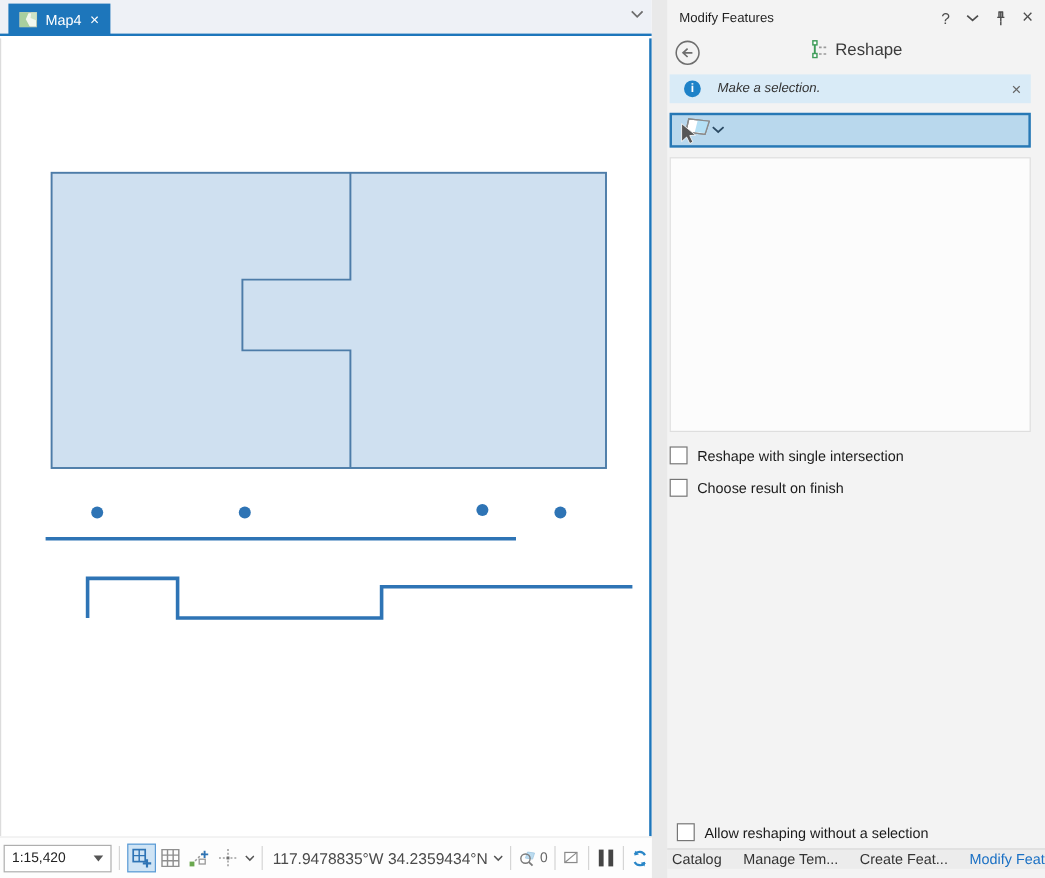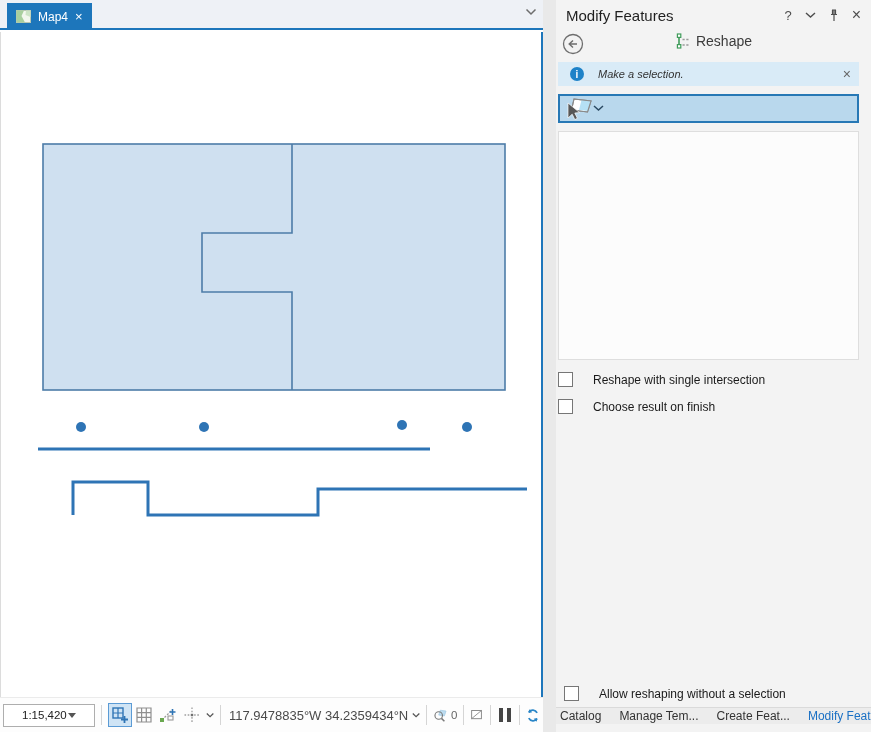--- a/index.html
+++ b/index.html
@@ -18,38 +18,38 @@
   .strip-chevron { position:absolute; right:6px; top:8px; }
   .canvas { position:absolute; left:0; top:32px; width:543px; height:665px;
     background:#fff; border-right:2px solid #1d76bb; border-left:1px solid #dcdcdc; }
   .map-svg { position:absolute; left:0; top:0; width:540px; height:665px; }
 
   
   .statusbar { position:absolute; left:0; bottom:0; width:543px; height:35px;
     background:#fdfdfd; border-top:1px solid #ebebeb; display:flex; align-items:center;
     padding:0 3px; color:#4a4a4a; }
   .scale-combo { width:104px; height:23px; border:1px solid #aeaeae; background:#fff;
-    display:flex; align-items:center; font-size:11.5px; padding:0 18px; color:#222; }
+    display:flex; align-items:center; font-size:11.5px; padding:0 6px; color:#222; }
   .scale-combo .spacer { flex:1; }
   .tri-down { width:0; height:0; border-left:4px solid transparent;
     border-right:4px solid transparent; border-top:5px solid #555; }
   .sep { width:1px; height:20px; background:#d5d5d5; margin:0 6px; flex:none; }
   .sb-btn { width:24px; height:24px; display:flex; align-items:center; justify-content:center; flex:none; }
   .sb-btn.active { background:#cfe4f5; border:1px solid #5b9bd5; }
   .coords { font-size:13px; color:#4a4a4a; white-space:nowrap; margin:0 4px 0 2px; }
   .count-zero { font-size:11.5px; color:#666; margin-left:2px; }
   .pause-icon { display:flex; gap:4px; margin:0 2px; }
   .pause-icon i { display:block; width:4px; height:14px; background:#454545; }
 
   
   .panel { position:absolute; left:556px; top:0; width:315px; height:732px;
     background:#f3f3f3; }
   .panel-header { position:absolute; left:0; top:0; width:100%; height:30px;
     display:flex; align-items:center; padding:0 10px; }
-  .panel-title { font-size:15px; color:#1f1f1f; flex:1; }
+  .panel-title { font-size:11px; color:#1f1f1f; flex:1; }
   .panel-header .hicons { display:flex; align-items:center; gap:13px; color:#4d4d4d; }
   .hicon { font-size:13px; line-height:1; }
   .hicon.x { font-size:16px; }
   .tool-row { position:absolute; left:0; top:31px; width:100%; height:27px; }
   .back-btn { position:absolute; left:6px; top:2px; }
   .tool-title { position:absolute; left:0; top:2px; width:100%; text-align:center;
     font-size:14px; color:#3c3c3c; }
   .tool-title .wrap { display:inline-flex; align-items:center; gap:5px; }
 
   .panel-content { position:absolute; left:2px; top:62px; width:301px; }
@@ -62,21 +62,21 @@
   .info-close { color:#666; font-size:14px; }
 
   .selector { margin-top:8px; height:29px; background:#b9d8ed; border:2px solid #2778b5;
     display:flex; align-items:center; padding:0 8px 0 5px; }
   .selector-label { font-size:12px; color:#24415c; flex:1; margin-left:6px; }
   .listbox { margin-top:8px; height:229px; background:#fcfcfc; border:1px solid #dedede; }
 
   .opt-row { display:flex; align-items:center; margin-top:12px; height:15px; }
   .opt-row:first-of-type { margin-top:37px; }
   .checkbox { width:15px; height:15px; background:#fff; border:1px solid #767676; flex:none; }
-  .opt-label { font-size:12px; color:#1a1a1a; margin-left:20px; white-space:nowrap; }
+  .opt-label { font-size:12px; color:#1a1a1a; margin-left:8px; white-space:nowrap; }
 
   .footer-opt { position:absolute; left:8px; top:686px; display:flex; align-items:center; }
   .dock-tabs { position:absolute; left:0; top:707px; width:100%; height:17px;
     background:#ececec; border-top:1px solid #dadada; display:flex; align-items:center;
     padding-left:4px; gap:18px; }
   .dock-tab { font-size:12px; color:#333; white-space:nowrap; }
   .dock-tab.active { color:#1a70c4; }
 
   .chev { display:block; }
 </style>

